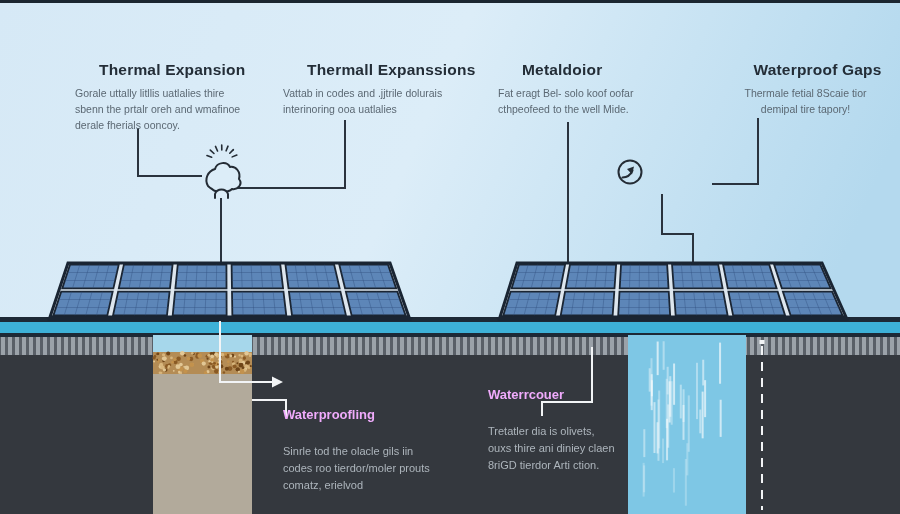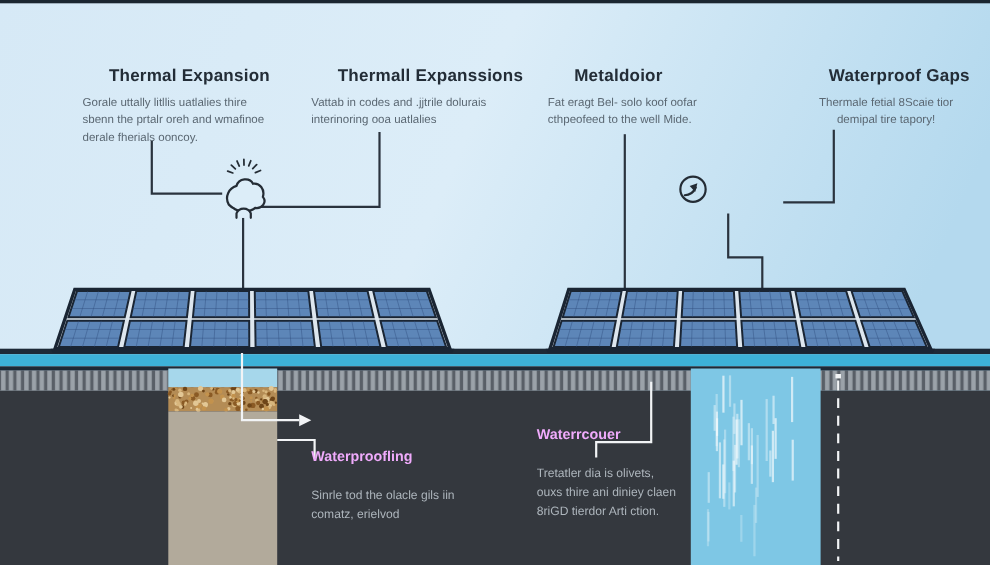--- a/index.html
+++ b/index.html
@@ -441,20 +441,21 @@
 
   <div class="callout callout-top" style="left:718px;top:61px;width:175px;text-align:center;">
     <h3>Waterproof Gaps</h3>
     <span class="line">Thermale fetial 8Scaie tior</span>
     <span class="line">demipal tire tapory!</span>
   </div>
 
   <div class="callout callout-bottom" style="left:283px;top:407px;width:190px;">
     <h3>Waterproofling</h3>
     <span class="line">Sinrle tod the olacle gils iin</span>
+    <span class="line">codes roo tierdor/moler prouts</span>
     <span class="line">comatz, erielvod</span>
   </div>
 
   <div class="callout callout-bottom" style="left:488px;top:387px;width:180px;">
     <h3>Waterrcouer</h3>
     <span class="line">Tretatler dia is olivets,</span>
     <span class="line">ouxs thire ani diniey claen</span>
     <span class="line">8riGD tierdor Arti ction.</span>
   </div>
 

